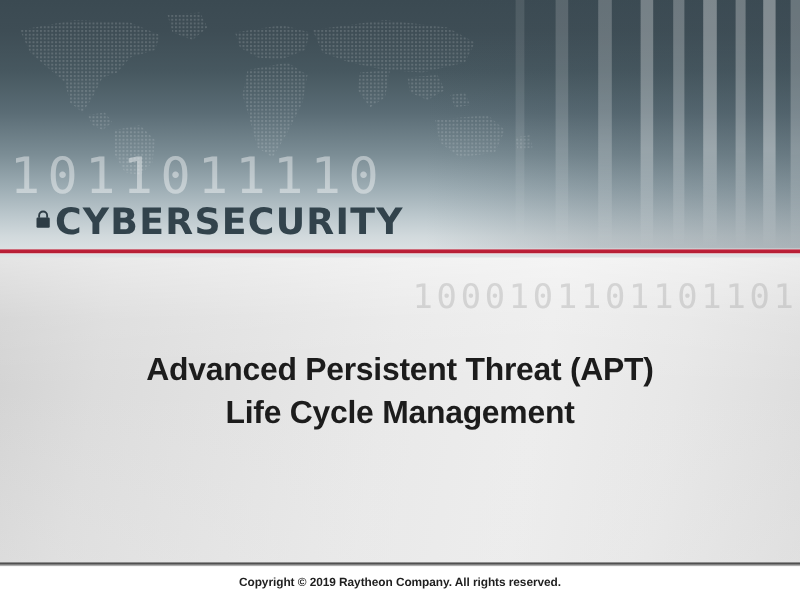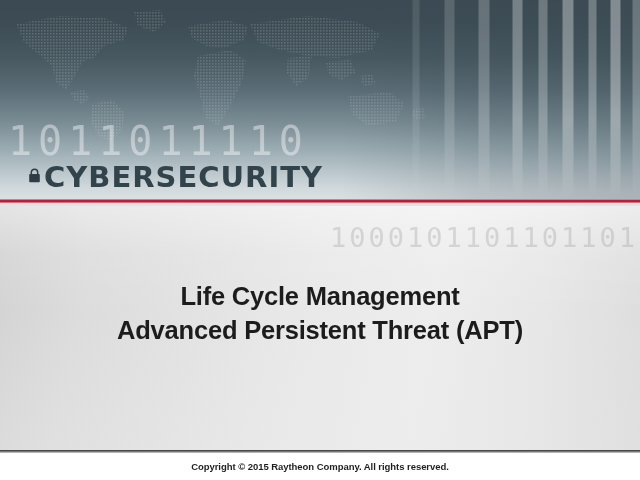--- a/index.html
+++ b/index.html
@@ -336,22 +336,22 @@
         </svg>
       </span>
       <span class="cyber-word">CYBERSECURITY</span>
     </div>
   </div>
 
   <div class="red-rule"></div>
 
 
   <div class="main-title">
+    <div>Advanced Persistent Threat (APT)</div>
     <div>Life Cycle Management</div>
-    <div>Advanced Persistent Threat (APT)</div>
   </div>
 
 
   <div class="footer-line"></div>
   <div class="footer-bar"></div>
-  <div class="footer-text">Copyright © 2015 Raytheon Company. All rights reserved.</div>
+  <div class="footer-text">Copyright © 2019 Raytheon Company. All rights reserved.</div>
 
 </div>
 
 </body></html>

